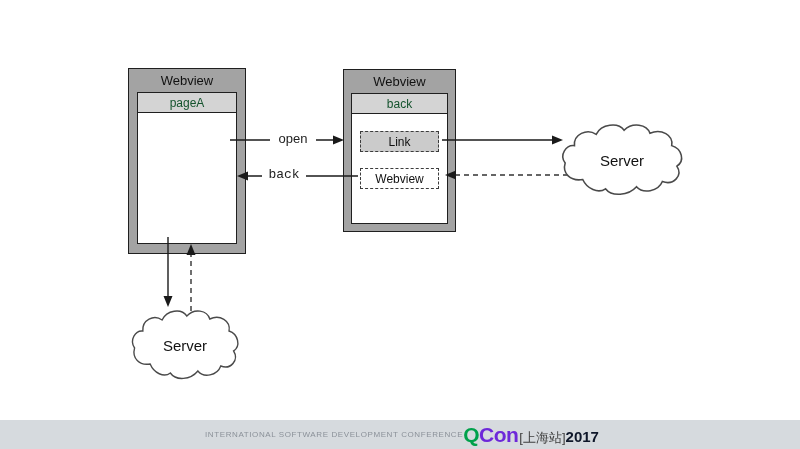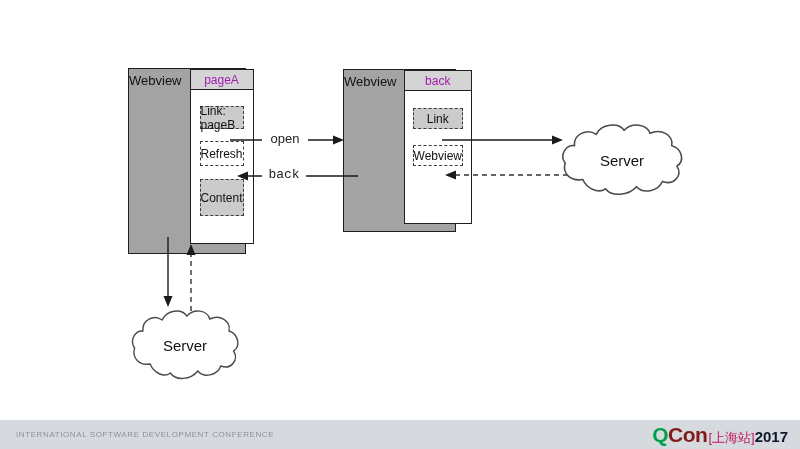--- a/index.html
+++ b/index.html
@@ -1,65 +1,60 @@
 <!DOCTYPE html>
 <html><head>
 <meta charset="utf-8">
 <style>
   html,body{margin:0;padding:0;background:#fff;}
   .stage{position:relative;width:800px;height:449px;background:#ffffff;overflow:hidden;
          font-family:"Liberation Sans","DejaVu Sans",sans-serif;color:#1a1a1a;}
 
   
   .webview{position:absolute;box-sizing:border-box;background:#a3a3a3;border:1.5px solid #1f1f1f;
-           display:flex;z-index:1;}
+           display:flex;flex-direction:column;z-index:1;}
   .wv-title{flex:0 0 auto;height:23px;display:flex;align-items:center;justify-content:center;
             font-size:13px;color:#111;}
   .wv-panel{flex:1 1 auto;margin:0 8px 9px 8px;background:#fff;border:1.5px solid #1f1f1f;
             box-sizing:border-box;display:flex;flex-direction:column;}
   .wv-pagehdr{flex:0 0 auto;height:19px;background:#d4d4d4;border-bottom:1.5px solid #1f1f1f;
-              display:flex;align-items:center;justify-content:center;font-size:12px;color:#a21caf;}
+              display:flex;align-items:center;justify-content:center;font-size:12px;color:#14532d;}
   .wv-body{flex:1 1 auto;padding:0 9px;}
   .dbox{box-sizing:border-box;border:1.5px dashed #3c3c3c;display:flex;align-items:center;
         justify-content:center;font-size:12px;color:#111;}
   .dbox.gray{background:#cbcbcb;}
   .dbox.white{background:#ffffff;}
 
   
   .edge-label{position:absolute;z-index:3;background:#ffffff;text-align:center;
               font-size:13px;color:#222;line-height:18px;}
 
   
   .overlay{position:absolute;left:0;top:0;z-index:2;pointer-events:none;}
 
   
   .footer{position:absolute;left:0;bottom:0;width:800px;height:29px;background:#d6dade;
-          box-sizing:border-box;display:flex;align-items:center;justify-content:space-between;
+          box-sizing:border-box;display:flex;align-items:center;justify-content:center;
           padding:0 12px 0 16px;z-index:4;}
   .conf-text{font-size:8px;letter-spacing:0.6px;color:#8b9199;}
   .logo{display:inline-flex;align-items:baseline;white-space:nowrap;}
   .logo .q{font-size:21px;font-weight:bold;color:#00a14b;letter-spacing:-0.5px;}
-  .logo .con{font-size:21px;font-weight:bold;color:#7f1d1d;letter-spacing:-0.5px;}
-  .logo .bracket{font-size:13px;color:#be185d;margin-left:1px;}
+  .logo .con{font-size:21px;font-weight:bold;color:#6d28d9;letter-spacing:-0.5px;}
+  .logo .bracket{font-size:13px;color:#404040;margin-left:1px;}
   .logo .year{font-size:15px;font-weight:bold;color:#0f172a;}
 </style>
 </head>
 <body>
 
 <div class="stage">
 
   <div class="webview" style="left:128px;top:68px;width:118px;height:186px;">
     <div class="wv-title">Webview</div>
     <div class="wv-panel">
       <div class="wv-pagehdr">pageA</div>
-      <div class="wv-body">
-        <div class="dbox gray" style="margin-top:16px;height:23px;">Link: pageB</div>
-        <div class="dbox white" style="margin-top:12px;height:25px;">Refresh</div>
-        <div class="dbox gray" style="margin-top:13px;height:37px;">Content</div>
-      </div>
     </div>
   </div>
 
   <div class="webview" style="left:343px;top:69px;width:113px;height:163px;">
     <div class="wv-title">Webview</div>
     <div class="wv-panel" style="margin:0 7px 7px 7px;">
       <div class="wv-pagehdr">back</div>
       <div class="wv-body" style="padding:0 8px;">
         <div class="dbox gray" style="margin-top:17px;height:21px;">Link</div>
         <div class="dbox white" style="margin-top:16px;height:21px;">Webview</div>
@@ -97,21 +92,21 @@
       <use href="#cloudPath" transform="translate(560,122) scale(1.034,1.027)" fill="#ffffff" stroke="#4a4a4a" stroke-width="1.5" vector-effect="non-scaling-stroke"></use>
       <text x="622" y="166" text-anchor="middle" font-size="15" fill="#111">Server</text>
     </g>
 
     <g>
       <use href="#cloudPath" transform="translate(130,308) scale(0.917,1.0)" fill="#ffffff" stroke="#4a4a4a" stroke-width="1.5" vector-effect="non-scaling-stroke"></use>
       <text x="185" y="351" text-anchor="middle" font-size="15" fill="#111">Server</text>
     </g>
   </svg>
 
-  <span class="edge-label" style="left:262px;top:130px;width:46px;">open</span>
+  <span class="edge-label" style="left:270px;top:130px;width:46px;">open</span>
   <span class="edge-label" style="left:262px;top:166px;width:44px;font-family:Liberation Mono, monospace;">back</span>
 
   <div class="footer">
     <span class="conf-text">INTERNATIONAL SOFTWARE DEVELOPMENT CONFERENCE</span>
     <span class="logo">
       <span class="q">Q</span>
       <span class="con">Con</span>
       <span class="bracket">[上海站]</span>
       <span class="year">2017</span>
     </span>

